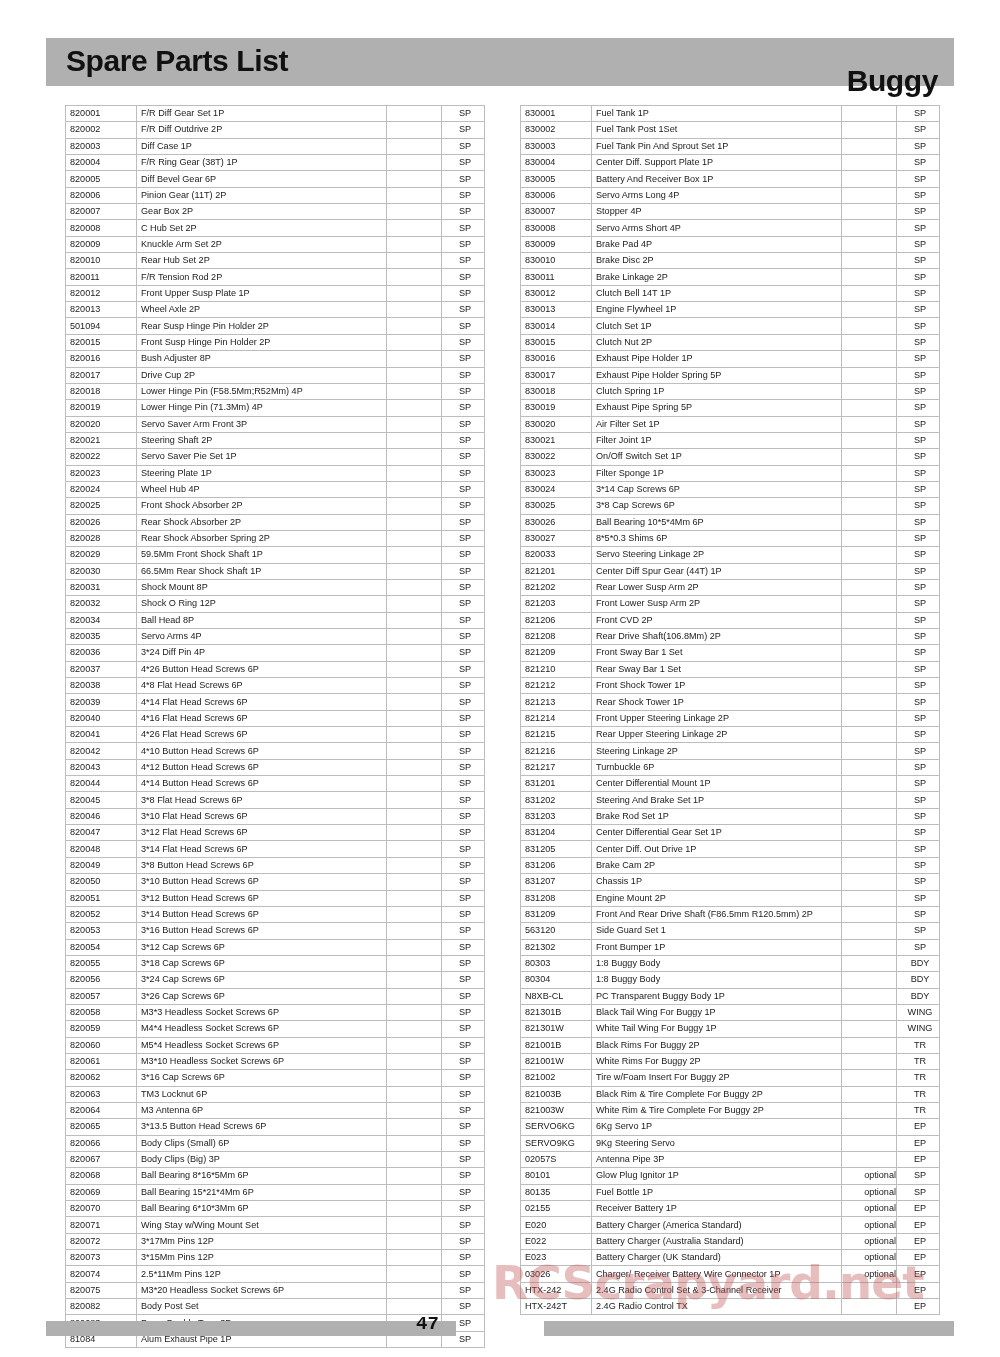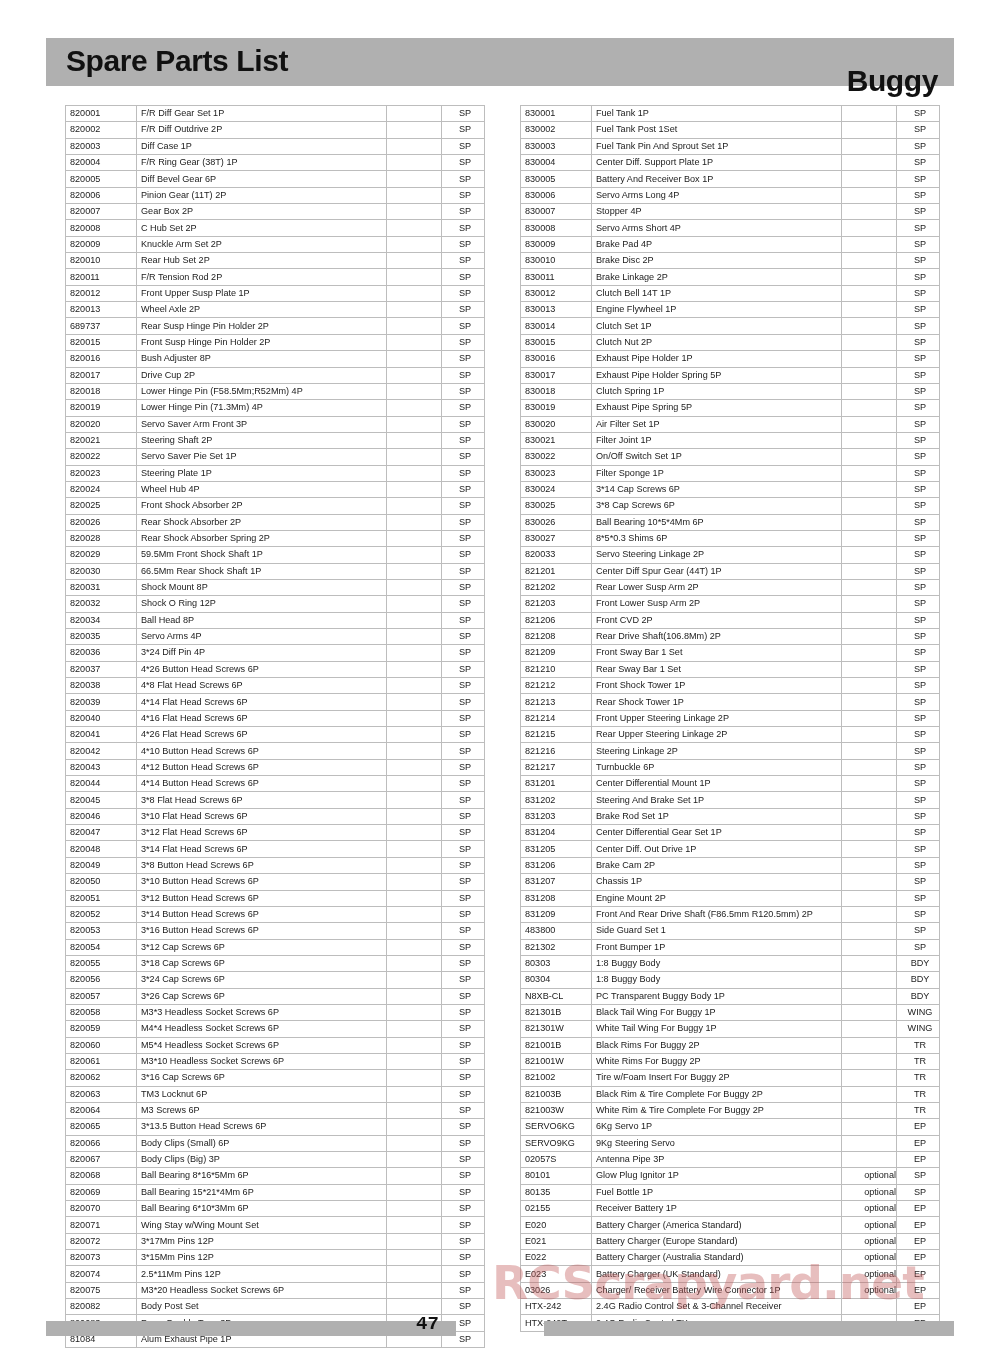--- a/index.html
+++ b/index.html
@@ -221,21 +221,21 @@
               <td class="c-opt"></td>
               <td class="c-type">SP</td>
             </tr>
             <tr>
               <td class="c-code">820013</td>
               <td class="c-desc">Wheel Axle 2P</td>
               <td class="c-opt"></td>
               <td class="c-type">SP</td>
             </tr>
             <tr>
-              <td class="c-code">689737</td>
+              <td class="c-code">501094</td>
               <td class="c-desc">Rear Susp Hinge Pin Holder 2P</td>
               <td class="c-opt"></td>
               <td class="c-type">SP</td>
             </tr>
             <tr>
               <td class="c-code">820015</td>
               <td class="c-desc">Front Susp Hinge Pin Holder 2P</td>
               <td class="c-opt"></td>
               <td class="c-type">SP</td>
             </tr>
@@ -510,21 +510,21 @@
               <td class="c-type">SP</td>
             </tr>
             <tr>
               <td class="c-code">820063</td>
               <td class="c-desc">TM3 Locknut 6P</td>
               <td class="c-opt"></td>
               <td class="c-type">SP</td>
             </tr>
             <tr>
               <td class="c-code">820064</td>
-              <td class="c-desc">M3 Screws 6P</td>
+              <td class="c-desc">M3 Antenna 6P</td>
               <td class="c-opt"></td>
               <td class="c-type">SP</td>
             </tr>
             <tr>
               <td class="c-code">820065</td>
               <td class="c-desc">3*13.5 Button Head Screws 6P</td>
               <td class="c-opt"></td>
               <td class="c-type">SP</td>
             </tr>
             <tr>
@@ -905,21 +905,21 @@
               <td class="c-opt"></td>
               <td class="c-type">SP</td>
             </tr>
             <tr>
               <td class="c-code">831209</td>
               <td class="c-desc">Front And Rear Drive Shaft (F86.5mm R120.5mm) 2P</td>
               <td class="c-opt"></td>
               <td class="c-type">SP</td>
             </tr>
             <tr>
-              <td class="c-code">483800</td>
+              <td class="c-code">563120</td>
               <td class="c-desc">Side Guard Set 1</td>
               <td class="c-opt"></td>
               <td class="c-type">SP</td>
             </tr>
             <tr>
               <td class="c-code">821302</td>
               <td class="c-desc">Front Bumper  1P</td>
               <td class="c-opt"></td>
               <td class="c-type">SP</td>
             </tr>
@@ -1019,26 +1019,20 @@
               <td class="c-opt">optional</td>
               <td class="c-type">EP</td>
             </tr>
             <tr>
               <td class="c-code">E020</td>
               <td class="c-desc">Battery Charger (America Standard)</td>
               <td class="c-opt">optional</td>
               <td class="c-type">EP</td>
             </tr>
             <tr>
-              <td class="c-code">E021</td>
-              <td class="c-desc">Battery Charger (Europe Standard)</td>
-              <td class="c-opt">optional</td>
-              <td class="c-type">EP</td>
-            </tr>
-            <tr>
               <td class="c-code">E022</td>
               <td class="c-desc">Battery Charger (Australia Standard)</td>
               <td class="c-opt">optional</td>
               <td class="c-type">EP</td>
             </tr>
             <tr>
               <td class="c-code">E023</td>
               <td class="c-desc">Battery Charger (UK Standard)</td>
               <td class="c-opt">optional</td>
               <td class="c-type">EP</td>

